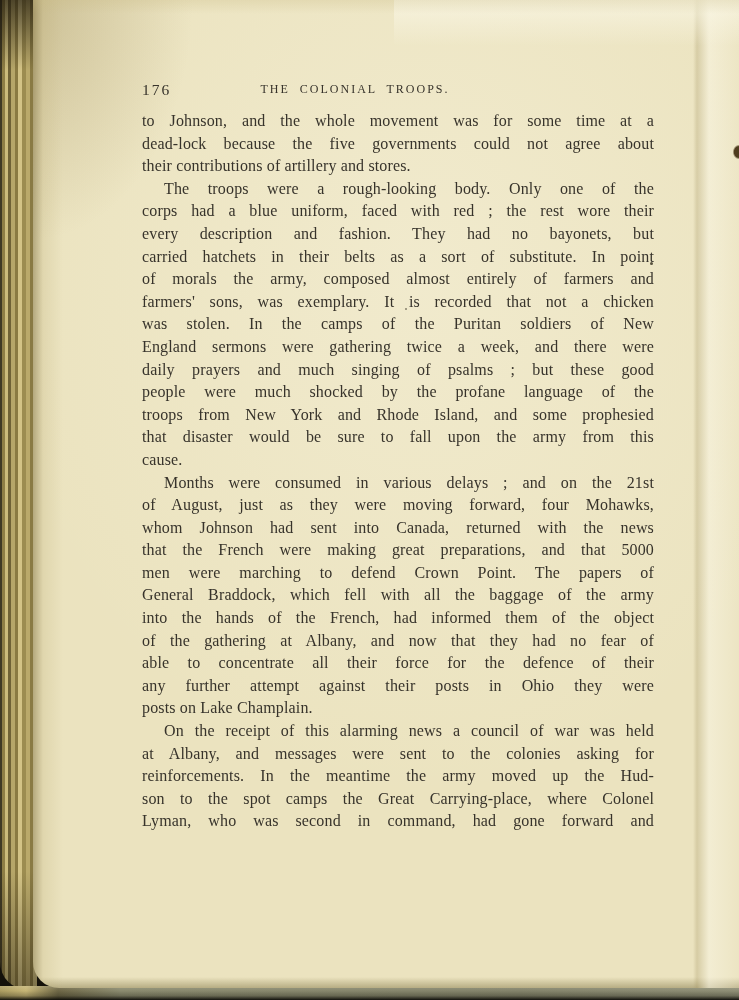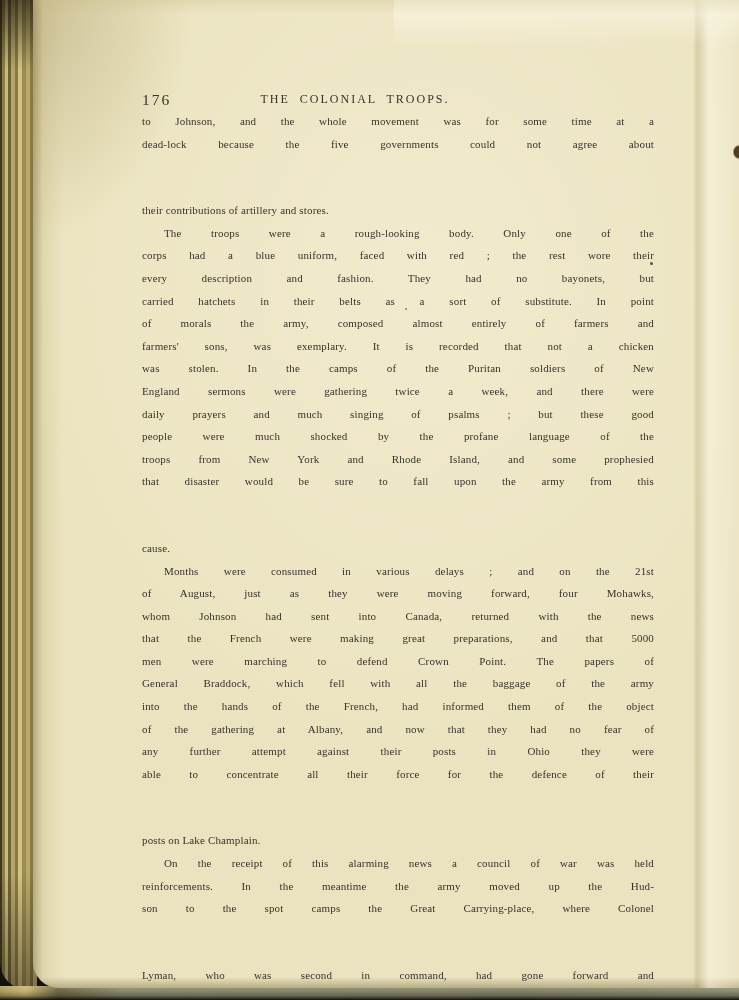--- a/index.html
+++ b/index.html
@@ -42,36 +42,36 @@
     background:
       linear-gradient(to bottom, rgba(200,185,130,0.28), rgba(200,185,130,0) 14px),
       linear-gradient(to bottom, rgba(250,247,230,0.75), rgba(250,247,230,0) 100%) no-repeat right top / 345px 46px,
       linear-gradient(to right, rgba(0,0,0,0) 660px, rgba(165,150,100,0.30) 664px, rgba(249,245,227,0.55) 676px, rgba(240,234,208,0.22) 100%),
       linear-gradient(to right, rgba(125,110,60,0.50), rgba(190,175,120,0.25) 10px, rgba(0,0,0,0) 30px),
       linear-gradient(to top, rgba(118,106,58,0.45), rgba(118,106,58,0) 11px),
       radial-gradient(160px 240px at 0% 0%, rgba(140,120,65,0.33), rgba(140,120,65,0) 100%),
       radial-gradient(430px 520px at 55% 28%, rgba(248,243,222,0.45), rgba(248,243,222,0) 100%),
       #ebe3bf;
   }
-  .header-row{position:absolute;left:109px;top:91px;width:512px;height:18px;color:#37332b;}
+  .header-row{position:absolute;left:109px;top:81px;width:512px;height:18px;color:#37332b;}
   .pagenum{position:absolute;left:0;top:0;font-size:15.5px;letter-spacing:2px;}
   .runhead{
     position:absolute;left:0;right:86px;top:1px;text-align:center;
     font-size:12px;letter-spacing:2px;word-spacing:5px;
   }
   .textblock{
     position:absolute;left:109px;top:110px;width:512px;color:#37332b;
-    font-size:11px;letter-spacing:0.15px;
+    font-size:16px;letter-spacing:0.15px;
   }
   .line{
     height:22.6px;line-height:22.6px;
     text-align:justify;text-align-last:justify;
     white-space:normal;overflow:visible;
   }
-  .line.lastline{text-align-last:left;margin-top:44px;}
+  .line.lastline{text-align-last:left;}
   .para.justify-last .line.lastline{text-align-last:justify;}
   .line.indent{padding-left:22px;}
   .speck{position:absolute;left:617px;top:262px;width:3px;height:3px;border-radius:50%;background:rgba(62,56,40,0.85);}
   .speck2{position:absolute;left:372px;top:308px;width:2px;height:2px;border-radius:50%;background:rgba(62,56,40,0.6);}
   .notch{
     position:absolute;right:0;top:145px;width:6px;height:14px;
     background:radial-gradient(ellipse at right center, #4f3d1e 0%, #4f3d1e 55%, rgba(79,61,30,0) 75%);
   }
 </style>
 </head>
@@ -108,26 +108,27 @@
         </div>
         <div class="para">
           <div class="line indent">Months were consumed in various delays ; and on the 21st</div>
           <div class="line">of August, just as they were moving forward, four Mohawks,</div>
           <div class="line">whom Johnson had sent into Canada, returned with the news</div>
           <div class="line">that the French were making great preparations, and that 5000</div>
           <div class="line">men were marching to defend Crown Point.  The papers of</div>
           <div class="line">General Braddock, which fell with all the baggage of the army</div>
           <div class="line">into the hands of the French, had informed them of the object</div>
           <div class="line">of the gathering at Albany, and now that they had no fear of</div>
+          <div class="line">able to concentrate all their force for the defence of their</div>
           <div class="line">any further attempt against their posts in Ohio they were</div>
-          <div class="line">able to concentrate all their force for the defence of their</div>
           <div class="line lastline">posts on Lake Champlain.</div>
         </div>
         <div class="para justify-last">
           <div class="line indent">On the receipt of this alarming news a council of war was held</div>
+          <div class="line">at Albany, and messages were sent to the colonies asking for</div>
           <div class="line">reinforcements.  In the meantime the army moved up the Hud-</div>
           <div class="line">son to the spot camps the Great Carrying-place, where Colonel</div>
           <div class="line lastline">Lyman, who was second in command, had gone forward and</div>
         </div>
       </div>
     <div class="speck"></div>
     <div class="speck2"></div>
     <div class="notch"></div>
   </div>
 </div>

